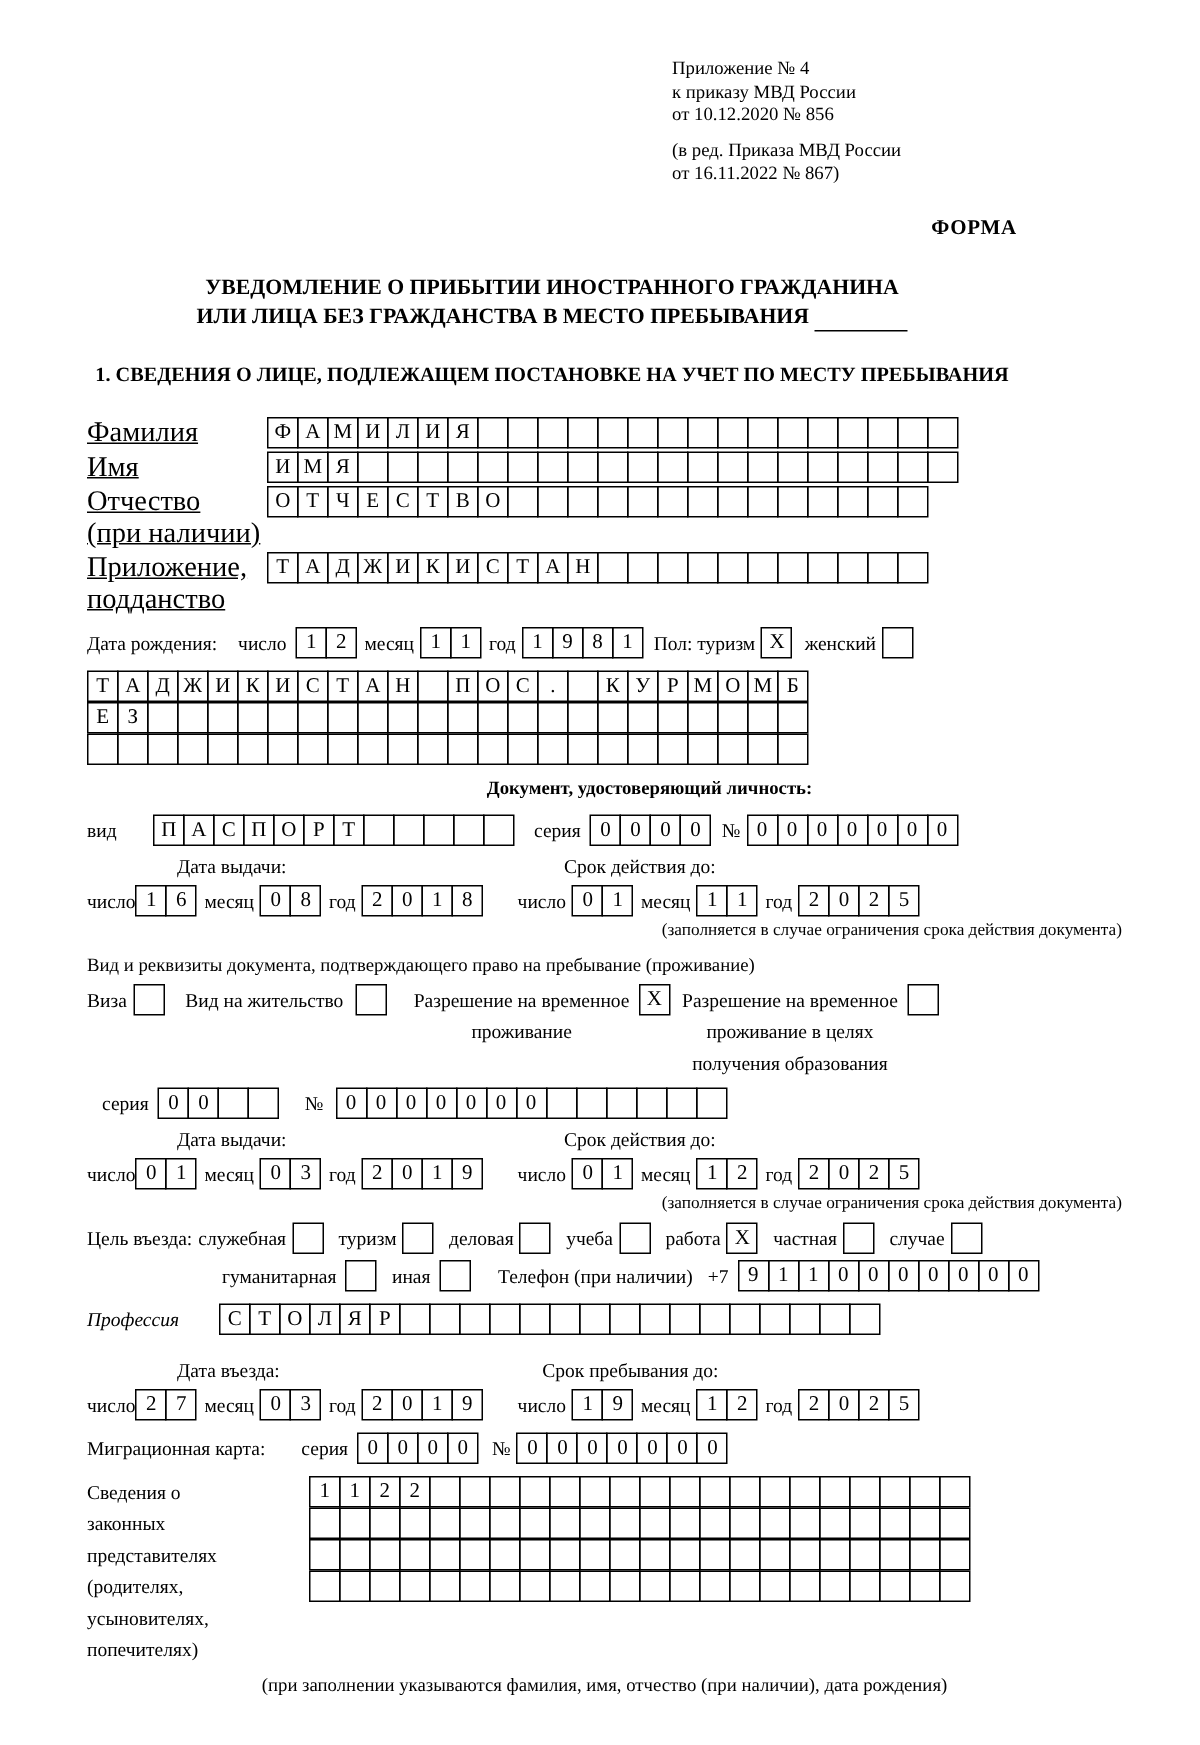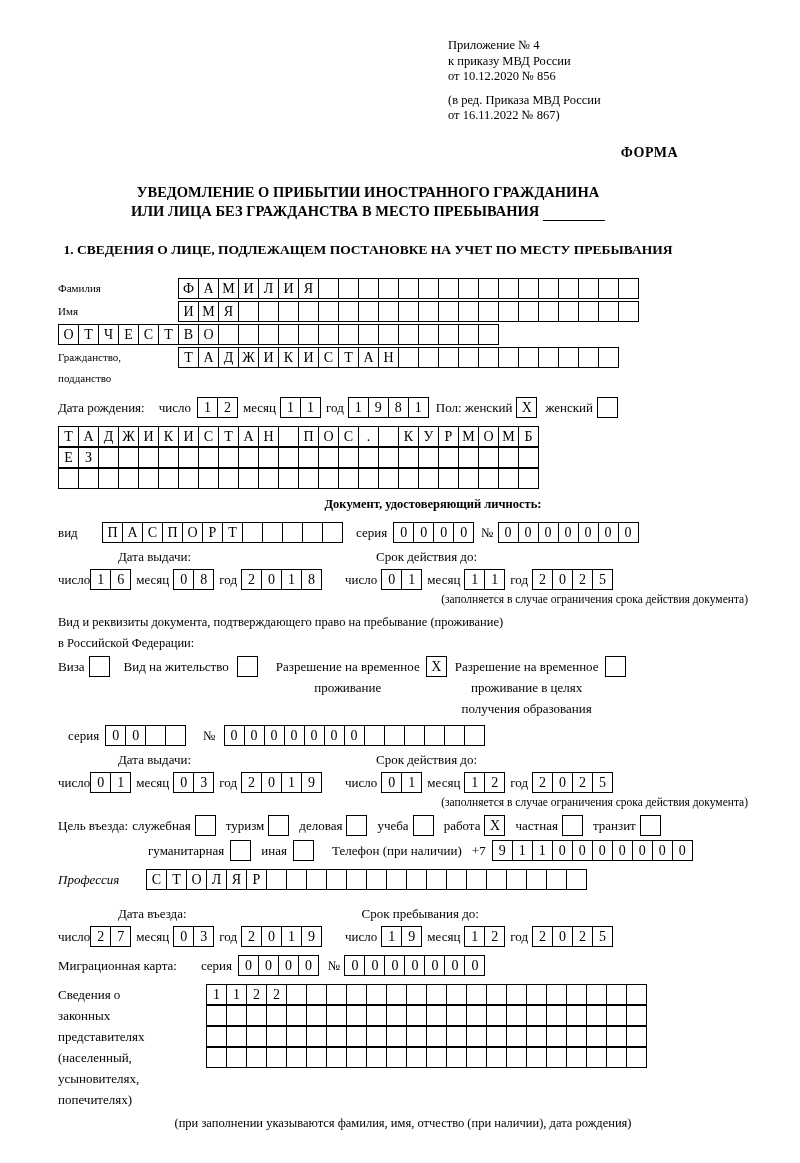--- a/index.html
+++ b/index.html
@@ -121,22 +121,23 @@
     line-height: 14px;
   }
   .subhdr {
     font-weight: bold;
     font-size: 12.5px;
     text-align: center;
   }
   .lblcol {
     width: 120px;
     flex: none;
-    font-size: 11px;
+    font-size: 19px;
     line-height: 21px;
+    text-decoration: underline;
   }
   .lblcol2 {
     width: 160px;
     flex: none;
     font-size: 13px;
     line-height: 21px;
   }
   .vcenter { display: flex; align-items: center; }
   .footnote {
     font-size: 12.5px;
@@ -223,20 +224,24 @@
           <div class="cell"></div>
           <div class="cell"></div>
           <div class="cell"></div>
           <div class="cell"></div>
           <div class="cell"></div>
           <div class="cell"></div>
         </div>
     </div>
 
     <div class="row">
+      <div class="lblcol">
+        <div>Отчество</div>
+        <div>(при наличии)</div>
+      </div>
       <div class="cells" id="patronymic-cells">
           <div class="cell">О</div>
           <div class="cell">Т</div>
           <div class="cell">Ч</div>
           <div class="cell">Е</div>
           <div class="cell">С</div>
           <div class="cell">Т</div>
           <div class="cell">В</div>
           <div class="cell">О</div>
           <div class="cell"></div>
@@ -251,21 +256,21 @@
           <div class="cell"></div>
           <div class="cell"></div>
           <div class="cell"></div>
           <div class="cell"></div>
           <div class="cell"></div>
         </div>
     </div>
 
     <div class="row" style="margin-top:-20px;">
       <div class="lblcol" style="padding-top:20px;">
-        <div>Гражданство,</div>
+        <div>Приложение,</div>
         <div>подданство</div>
       </div>
       <div class="cells" id="citizenship-cells" style="margin-top:20px;">
           <div class="cell">Т</div>
           <div class="cell">А</div>
           <div class="cell">Д</div>
           <div class="cell">Ж</div>
           <div class="cell">И</div>
           <div class="cell">К</div>
           <div class="cell">И</div>
@@ -301,21 +306,21 @@
           <div class="cell">1</div>
           <div class="cell">1</div>
         </span>
       <span class="lbl ml6">год</span>
       <span class="cells ml4" id="birth-year">
           <div class="cell">1</div>
           <div class="cell">9</div>
           <div class="cell">8</div>
           <div class="cell">1</div>
         </span>
-      <span class="lbl ml8">Пол: женский</span>
+      <span class="lbl ml8">Пол: туризм</span>
       <span class="box ml4">Х</span>
       <span class="lbl ml8">женский</span>
       <span class="box ml4"></span>
     </div>
 
     <div class="rowgap"></div>
 
     <div class="row">
       <div>
         <div class="cells" id="bp-row1">
@@ -478,21 +483,20 @@
           <div class="cell">2</div>
           <div class="cell">5</div>
         </span>
     </div>
 
     <div class="note" style="text-align:right; margin-top:2px;">(заполняется в случае ограничения срока действия документа)</div>
 
     <div class="rowgap"></div>
 
     <div class="lbl small">Вид и реквизиты документа, подтверждающего право на пребывание (проживание)</div>
-    <div class="lbl small">в Российской Федерации:</div>
 
     <div class="row" style="margin-top:2px;">
       <span class="lbl">Виза</span>
       <span class="box ml4"></span>
       <span class="lbl ml14">Вид на жительство</span>
       <span class="box ml8"></span>
       <span class="lbl ml18 center" style="line-height:21px;">
         <span>Разрешение на временное</span><br>
         <span>проживание</span>
       </span>
@@ -584,21 +588,21 @@
         <span class="lbl ml10">туризм</span>
         <span class="box ml4"></span>
         <span class="lbl ml10">деловая</span>
         <span class="box ml4"></span>
         <span class="lbl ml10">учеба</span>
         <span class="box ml4"></span>
         <span class="lbl ml10">работа</span>
         <span class="box ml4">Х</span>
         <span class="lbl ml10">частная</span>
         <span class="box ml4"></span>
-        <span class="lbl ml10">транзит</span>
+        <span class="lbl ml10">случае</span>
         <span class="box ml4"></span>
       </div>
     <div class="row vcenter" id="purpose-row2" style="margin-top:4px;">
         <span style="display: inline-block; width: 90px;"></span>
         <span class="lbl ">гуманитарная</span>
         <span class="box ml6"></span>
         <span class="lbl ml10">иная</span>
         <span class="box ml6"></span>
         <span class="lbl ml18">Телефон (при наличии)</span>
         <span class="lbl ml10">+7</span>
@@ -713,21 +717,21 @@
         </span>
     </div>
 
     <div class="rowgap"></div>
 
     <div class="row">
       <div class="lblcol2" style="width:110px;">
         <div>Сведения о</div>
         <div>законных</div>
         <div>представителях</div>
-        <div>(населенный,</div>
+        <div>(родителях,</div>
         <div>усыновителях,</div>
         <div>попечителях)</div>
       </div>
       <div style="margin-left:38px;">
         <div class="cells" id="rep-row1">
             <div class="cell">1</div>
             <div class="cell">1</div>
             <div class="cell">2</div>
             <div class="cell">2</div>
             <div class="cell"></div>

